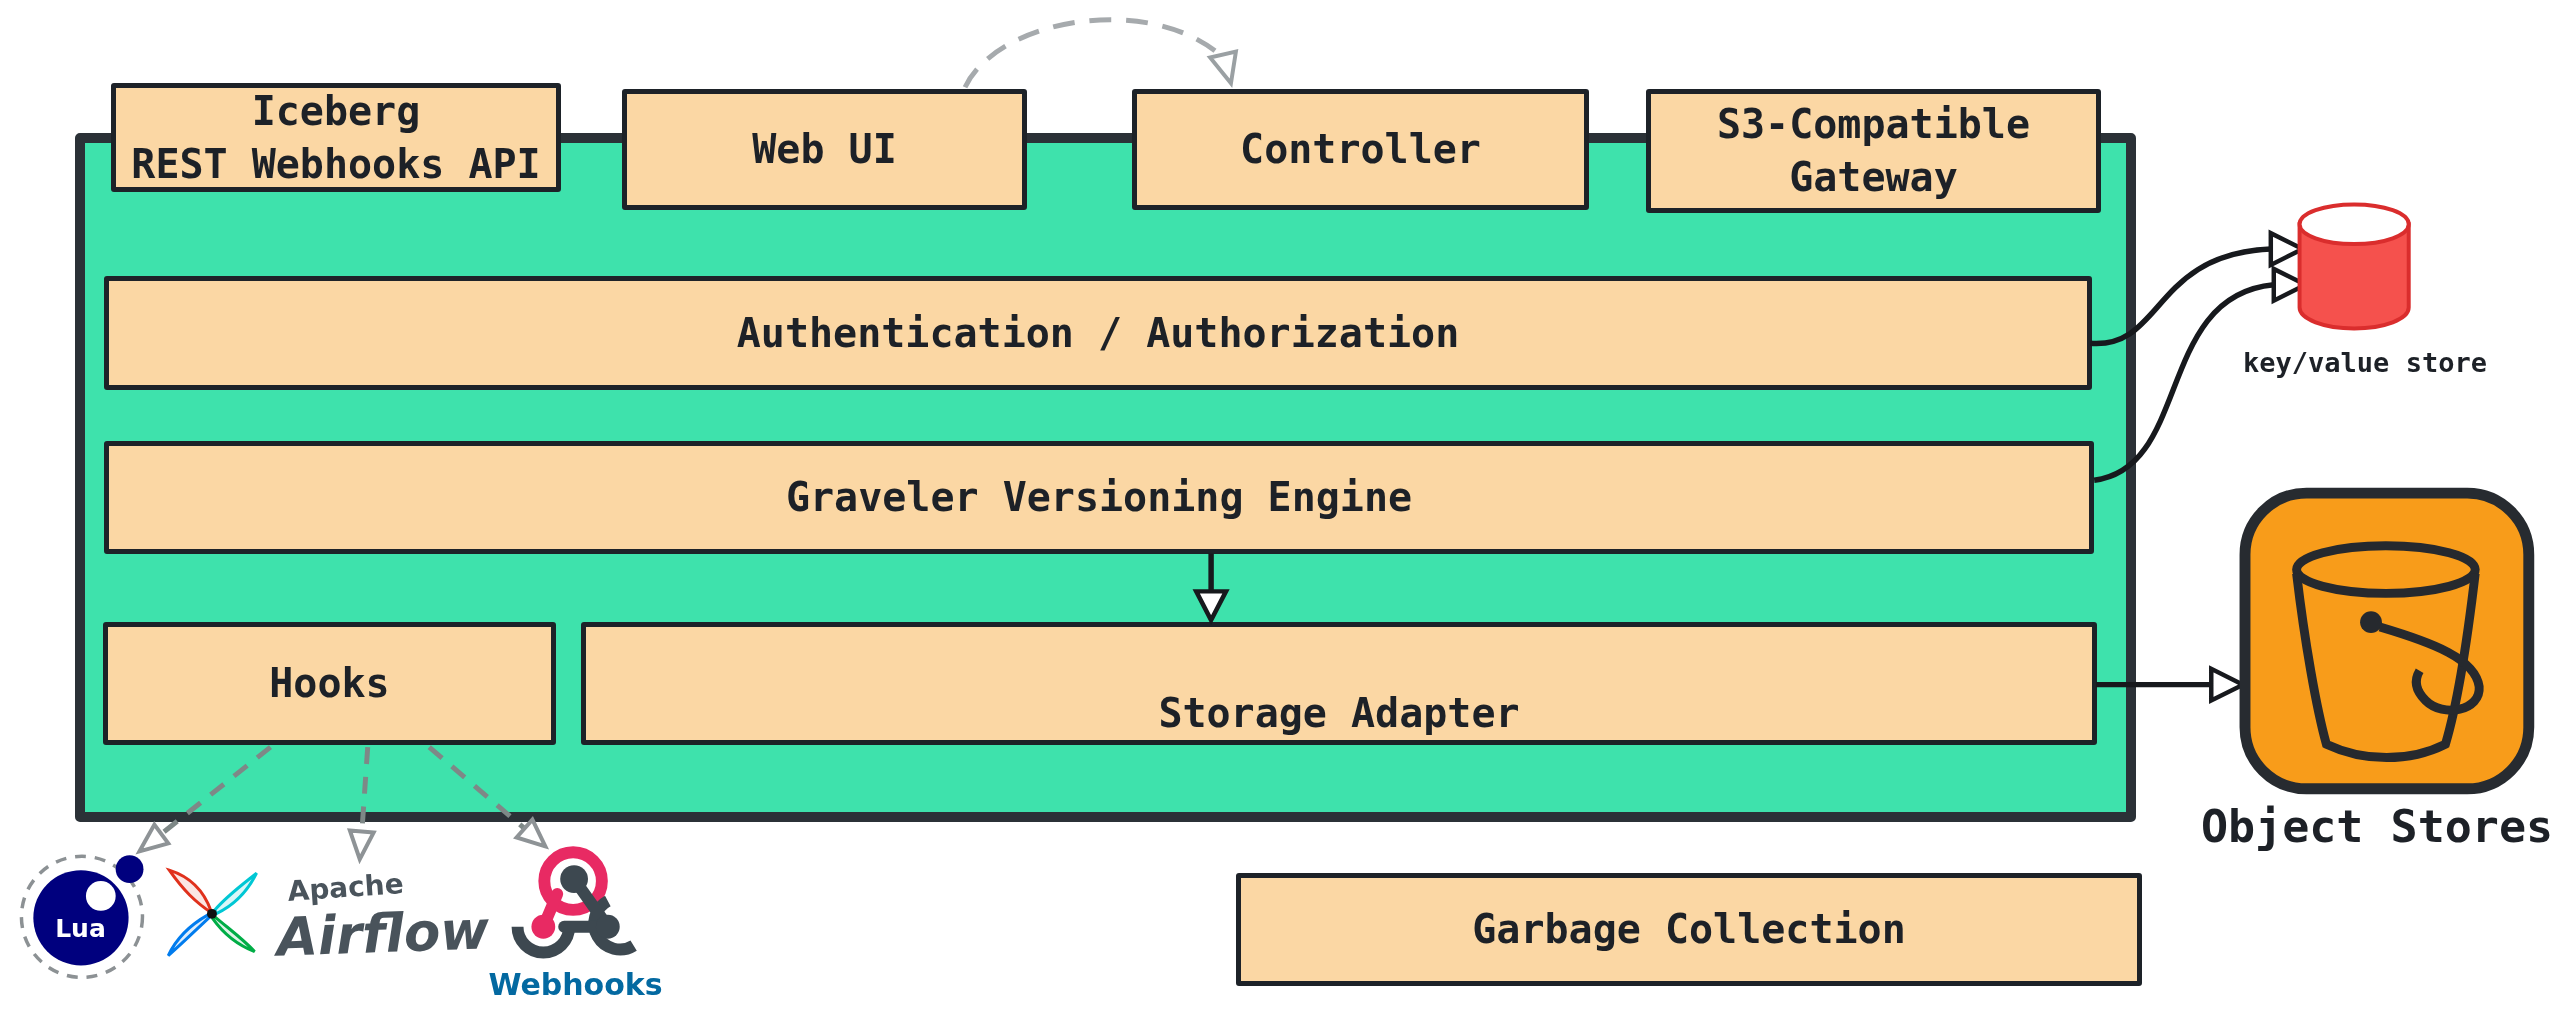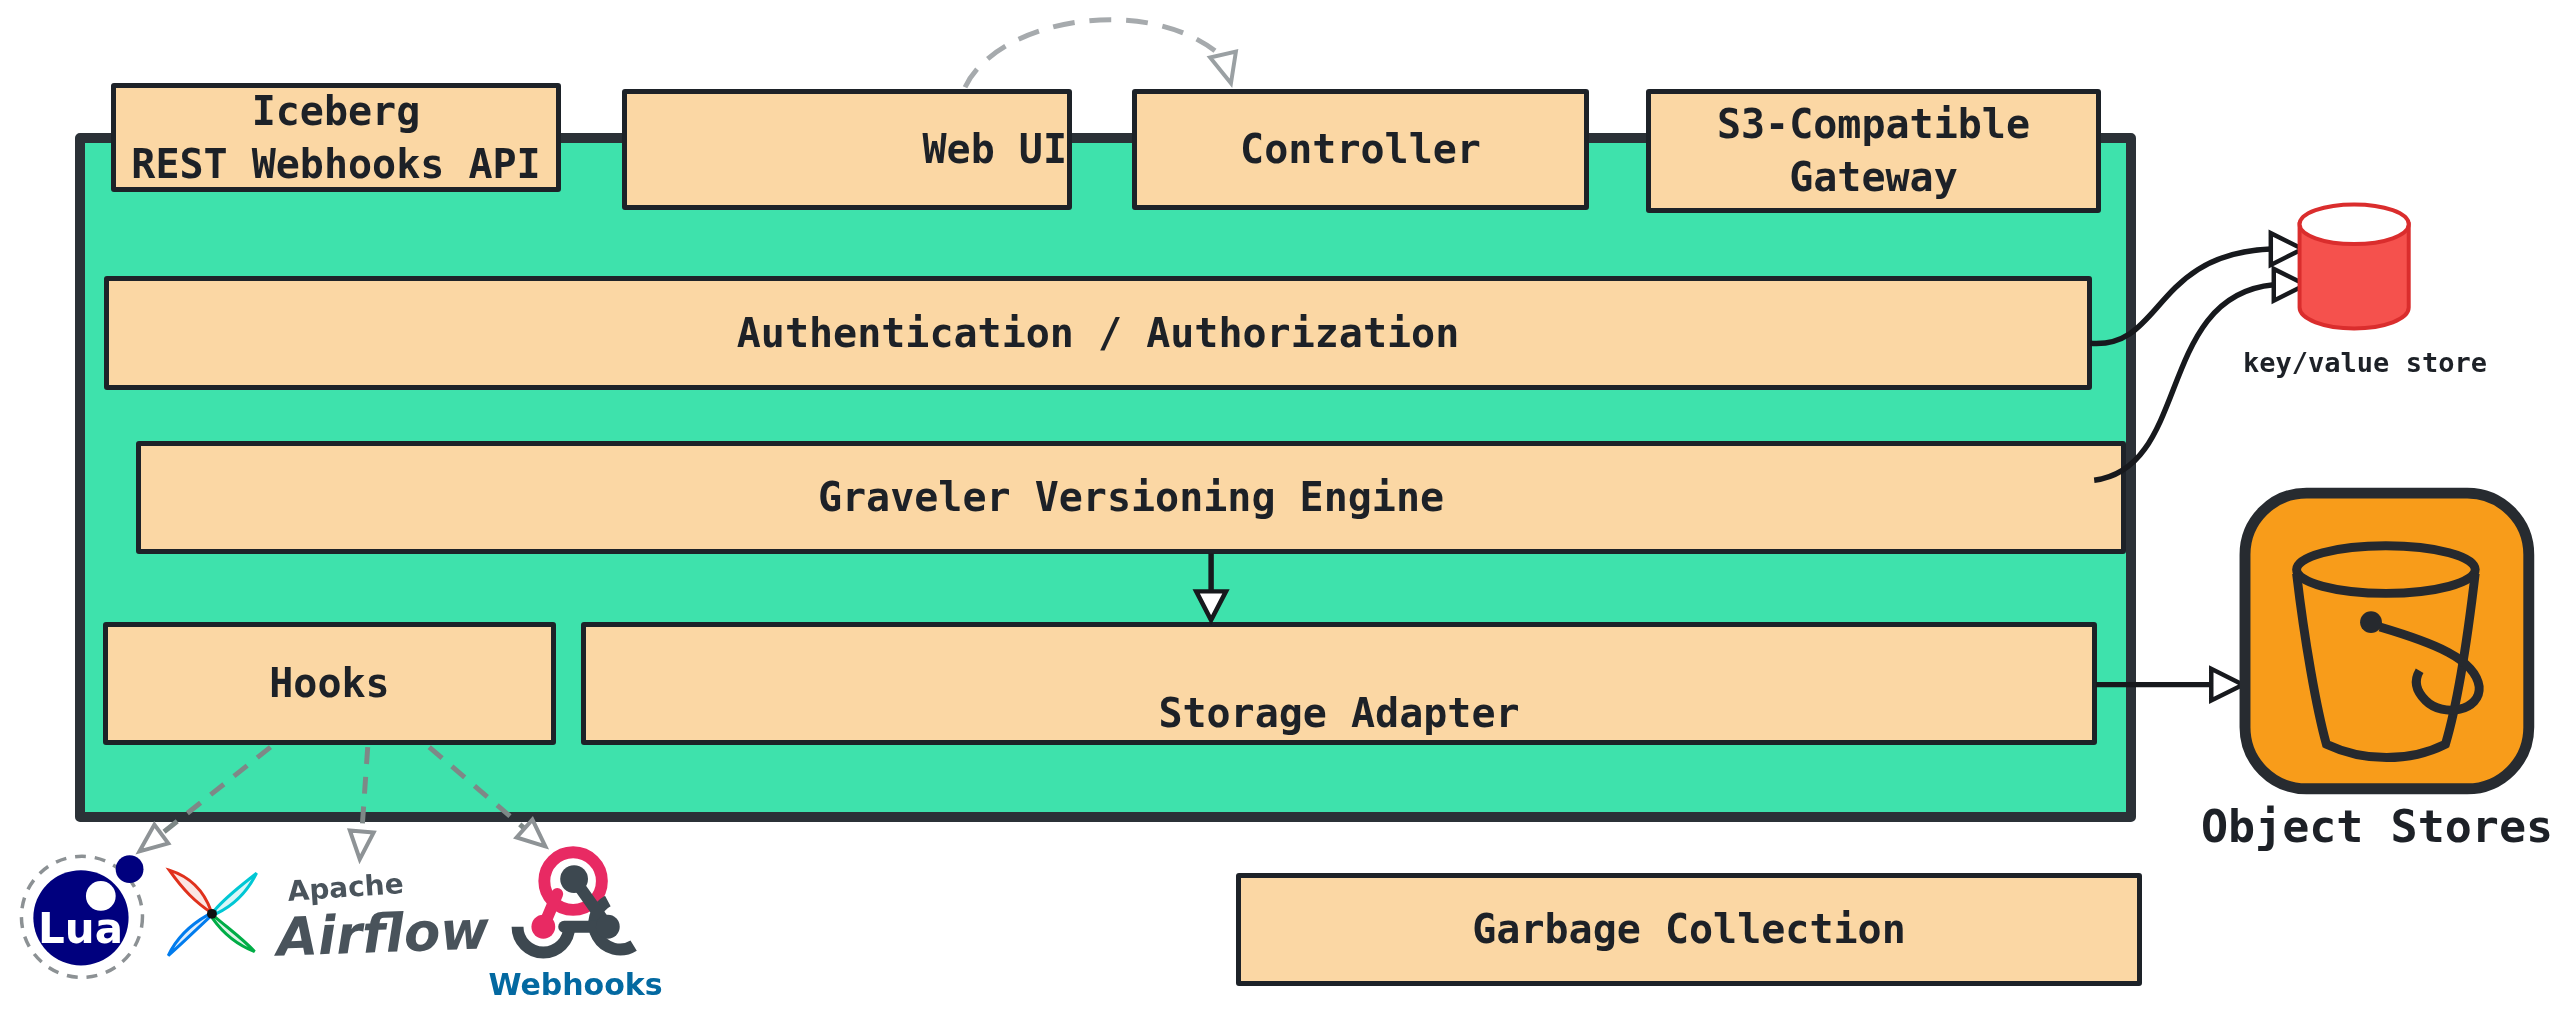--- a/index.html
+++ b/index.html
@@ -21,35 +21,35 @@
 <body>
 
 <div class="stage">
 
   <div class="container"></div>
 
   <div class="box" style="left:111px;top:83px;width:450px;height:109px;">
     <span>Iceberg</span>
     <span>REST Webhooks API</span>
   </div>
-  <div class="box" style="left:622px;top:89px;width:450px;height:121px;align-items:flex-end;">
+  <div class="box" style="left:622px;top:89px;width:405px;height:121px;">
     <span>Web UI</span>
   </div>
   <div class="box" style="left:1132px;top:89px;width:457px;height:121px;">
     <span>Controller</span>
   </div>
   <div class="box" style="left:1646px;top:89px;width:455px;height:124px;">
     <span>S3-Compatible</span>
     <span>Gateway</span>
   </div>
 
   <div class="box" style="left:104px;top:276px;width:1988px;height:114px;">
     <span>Authentication / Authorization</span>
   </div>
-  <div class="box" style="left:104px;top:441px;width:1990px;height:113px;margin-left:32px;">
+  <div class="box" style="left:104px;top:441px;width:1990px;height:113px;">
     <span>Graveler Versioning Engine</span>
   </div>
 
   <div class="box" style="left:103px;top:622px;width:453px;height:123px;">
     <span>Hooks</span>
   </div>
   <div class="box" style="left:581px;top:622px;width:1516px;height:123px;justify-content:flex-end;">
     <span>Storage Adapter</span>
   </div>
 
@@ -133,19 +133,19 @@
       <line x1="578" y1="886" x2="612" y2="934" stroke="#3d4850" stroke-width="12" stroke-linecap="round"></line>
       <line x1="568" y1="934" x2="612" y2="934" stroke="#3d4850" stroke-width="12" stroke-linecap="round"></line>
       <circle cx="578" cy="886" r="14" fill="#3d4850"></circle>
       <circle cx="612" cy="934" r="12" fill="#3d4850"></circle>
       <circle cx="547" cy="934" r="12" fill="#e82a63"></circle>
     </g>
   </svg>
 
   <div class="lbl mono" style="left:2216px;top:341px;width:298px;height:42px;font-size:27px;">key/value store</div>
   <div class="lbl mono" style="left:2178px;top:796px;width:398px;height:60px;font-size:45px;">Object Stores</div>
-  <div class="lbl hand" style="left:31px;top:907px;width:99px;height:42px;font-size:42px;font-weight:600;color:#ffffff;">Lua</div>
+  <div class="lbl hand" style="left:31px;top:907px;width:99px;height:42px;font-size:25px;font-weight:600;color:#ffffff;">Lua</div>
   <div class="lbl hand" style="left:286px;top:870px;width:119px;height:34px;font-size:28px;font-weight:600;color:#4a545c;transform:rotate(-4deg);">Apache</div>
   <div class="lbl hand" style="left:236px;top:901px;width:294px;height:64px;font-size:53px;font-weight:700;font-style:italic;color:#49535b;transform:rotate(-2deg);">Airflow</div>
   <div class="lbl hand" style="left:476px;top:965px;width:199px;height:38px;font-size:30px;font-weight:600;color:#0369a1;">Webhooks</div>
 
 </div>
 
 
 </body></html>

